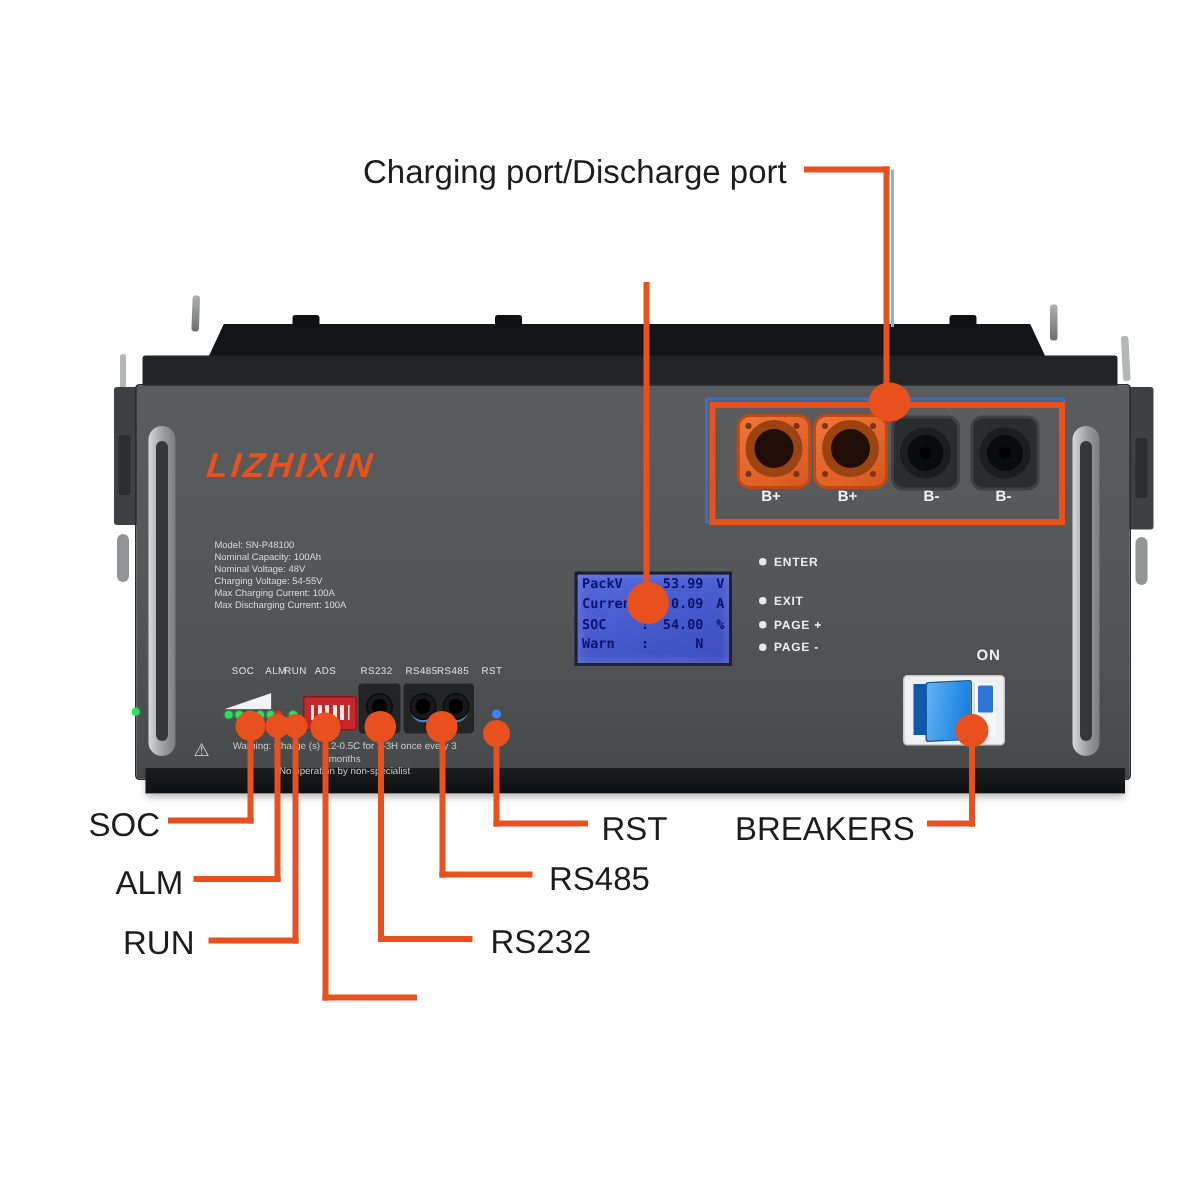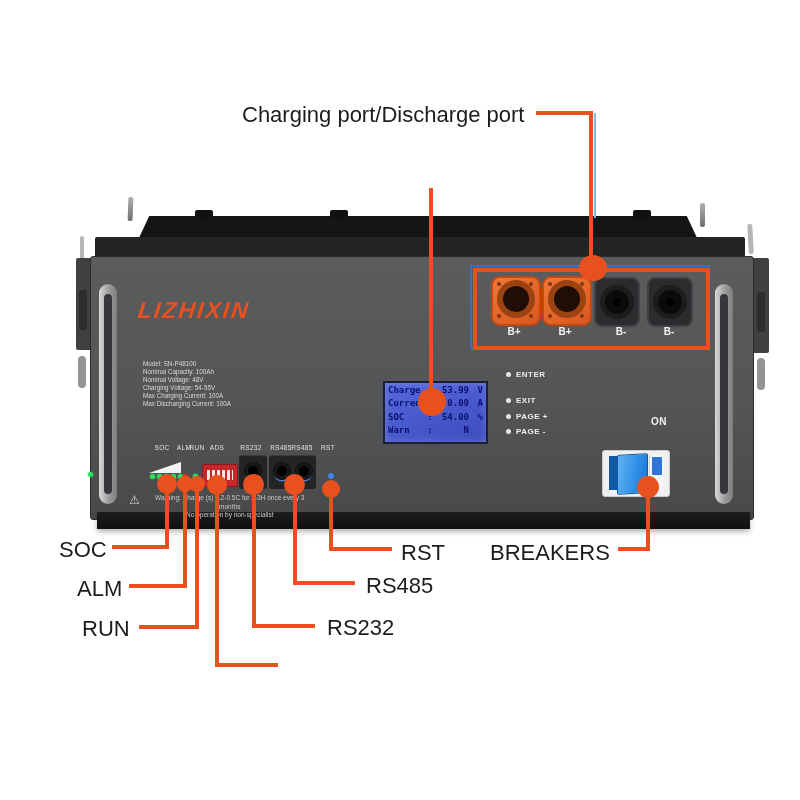--- a/index.html
+++ b/index.html
@@ -149,21 +149,21 @@
   <div class="port-n" style="left:647px;top:277px">
     <div class="ring-n"></div>
   </div>
   <div class="port-label" style="left:494px;top:326px">B+</div>
   <div class="port-label" style="left:545px;top:326px">B+</div>
   <div class="port-label" style="left:601px;top:326px">B-</div>
   <div class="port-label" style="left:649px;top:326px">B-</div>
 
   <div class="lcd">
     <div class="lcd-row">
-      <span class="lcd-l">Charge</span>
+      <span class="lcd-l">PackV</span>
         <span class="lcd-c">:</span>
         <span class="lcd-v">53.99</span>
         <span class="lcd-u">V</span>
     </div>
     <div class="lcd-row">
       <span class="lcd-l">Current</span>
         <span class="lcd-c">:</span>
         <span class="lcd-v">0.09</span>
         <span class="lcd-u">A</span>
     </div>
@@ -229,21 +229,21 @@
 
   <div class="warning">
     <span class="warn-icon">⚠</span>
     <span class="warn-lines">
       <span>Warning: Charge (s) 0.2-0.5C for 2-3H once every 3 months</span><br>
       <span>No operation by non-specialist</span>
     </span>
   </div>
 
   <div class="brk-label" style="left:602px;top:452px">OFF</div>
-  <div class="brk-label" style="left:651px;top:416px">ON</div>
+  <div class="brk-label" style="left:651px;top:432px">ON</div>
   <div class="breaker">
     <div class="brk-back"></div>
     <div class="brk-lever"></div>
     <div class="brk-strip">
       <div class="brk-chip"></div>
     </div>
   </div>
 
   <div class="dot" style="left:579px;top:255px;width:28px;height:26px"></div>
   <div class="dot" style="left:418px;top:388px;width:28px;height:28px"></div>

